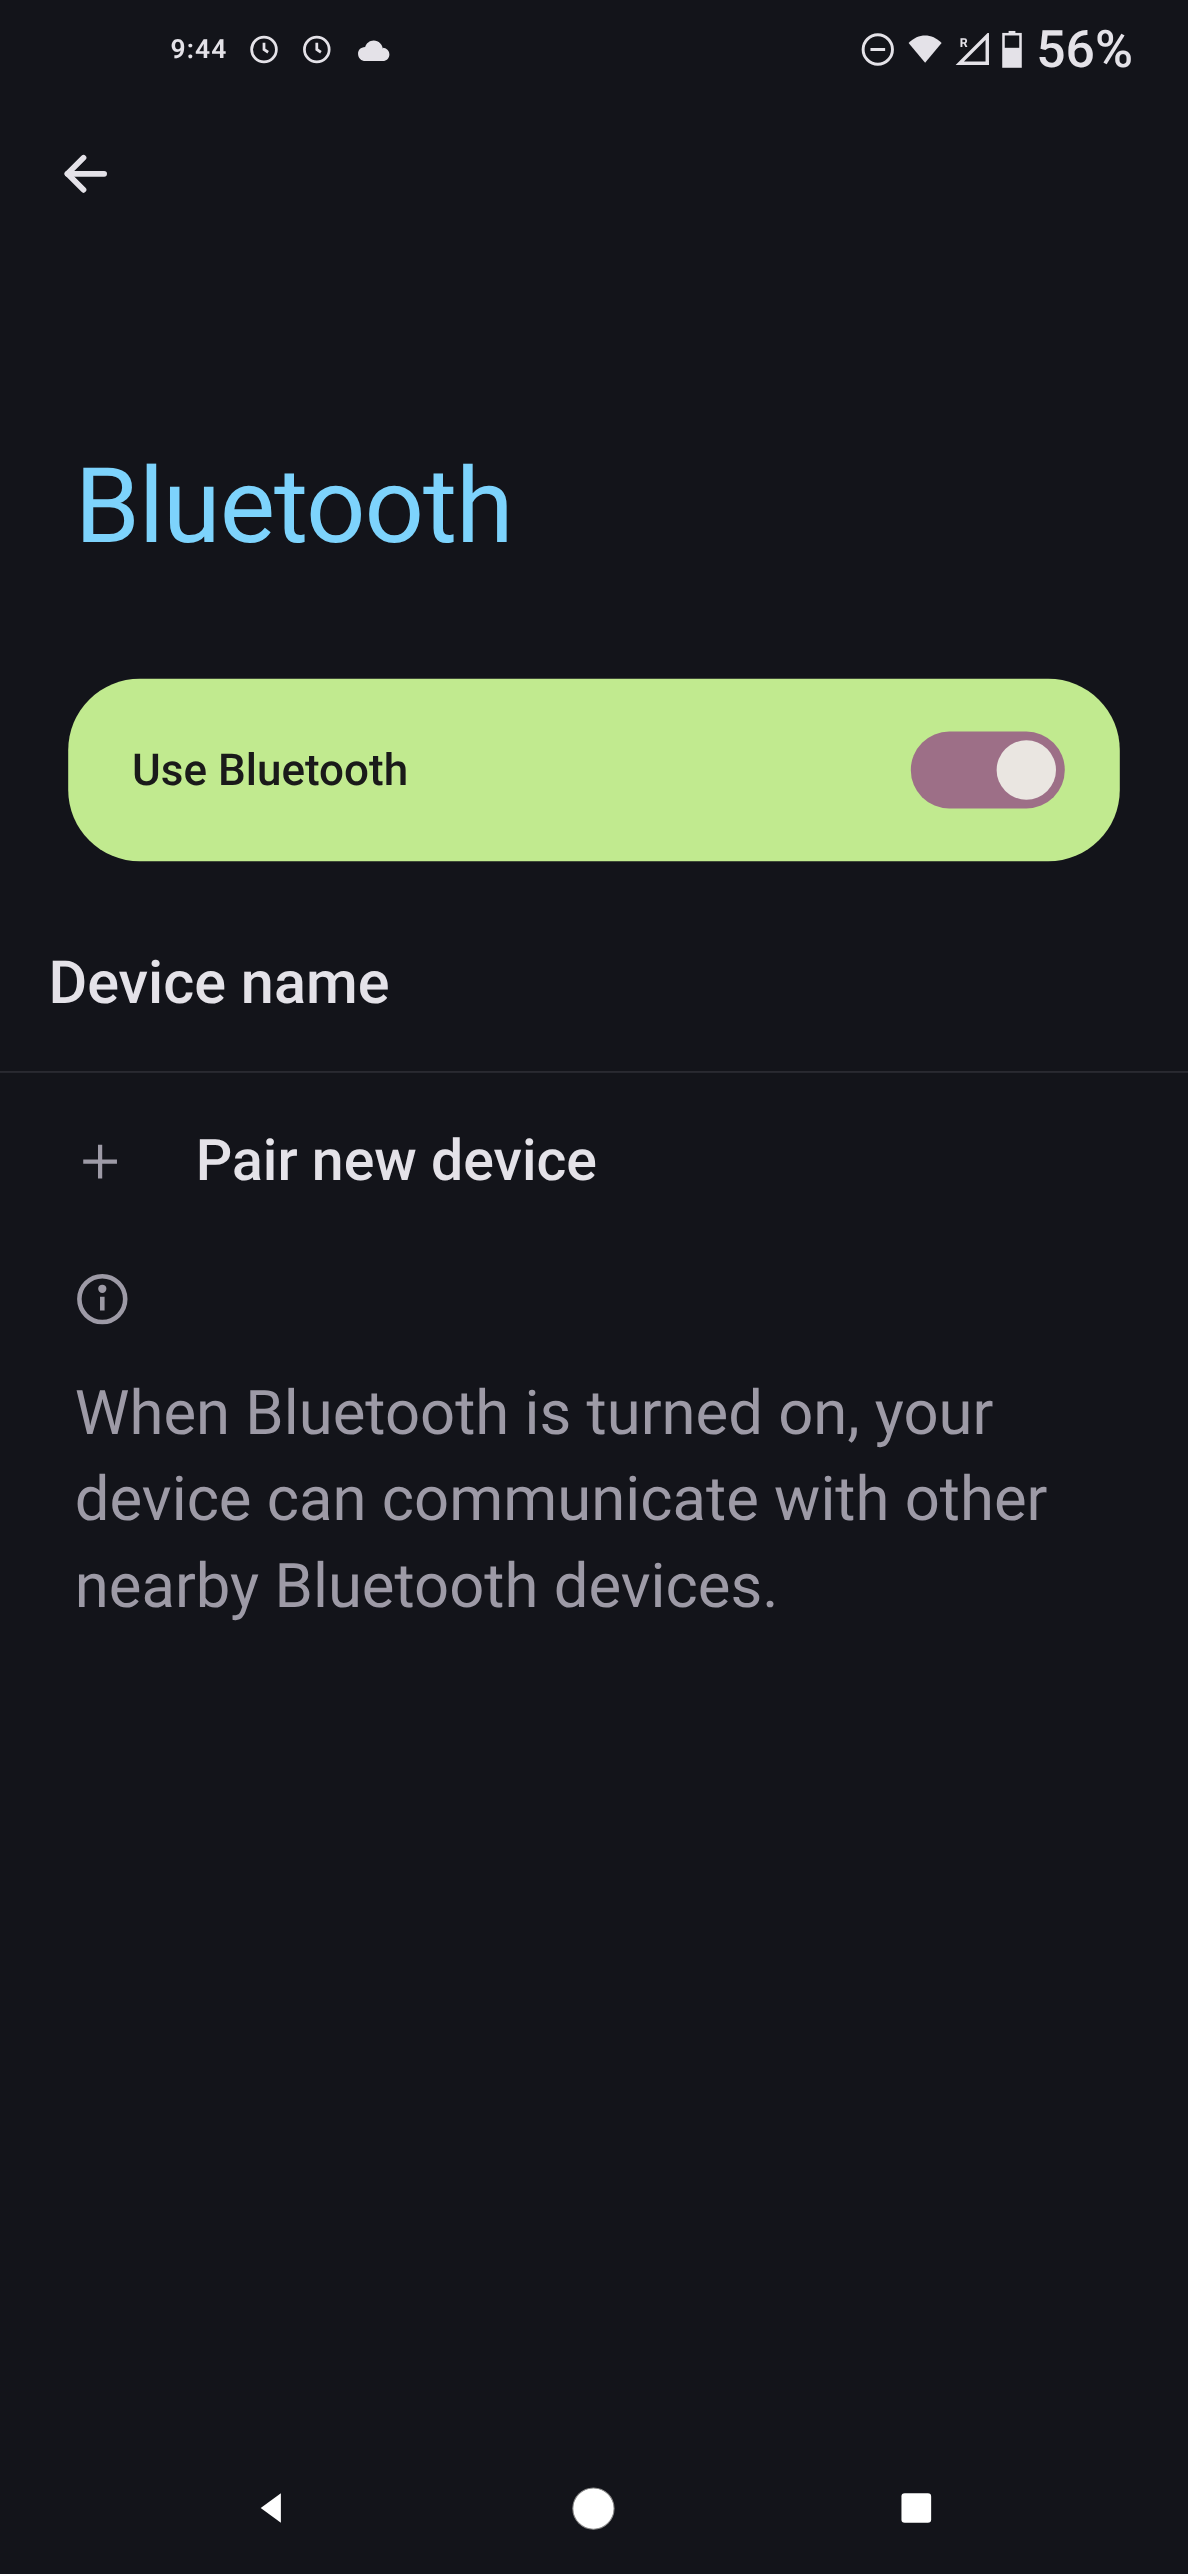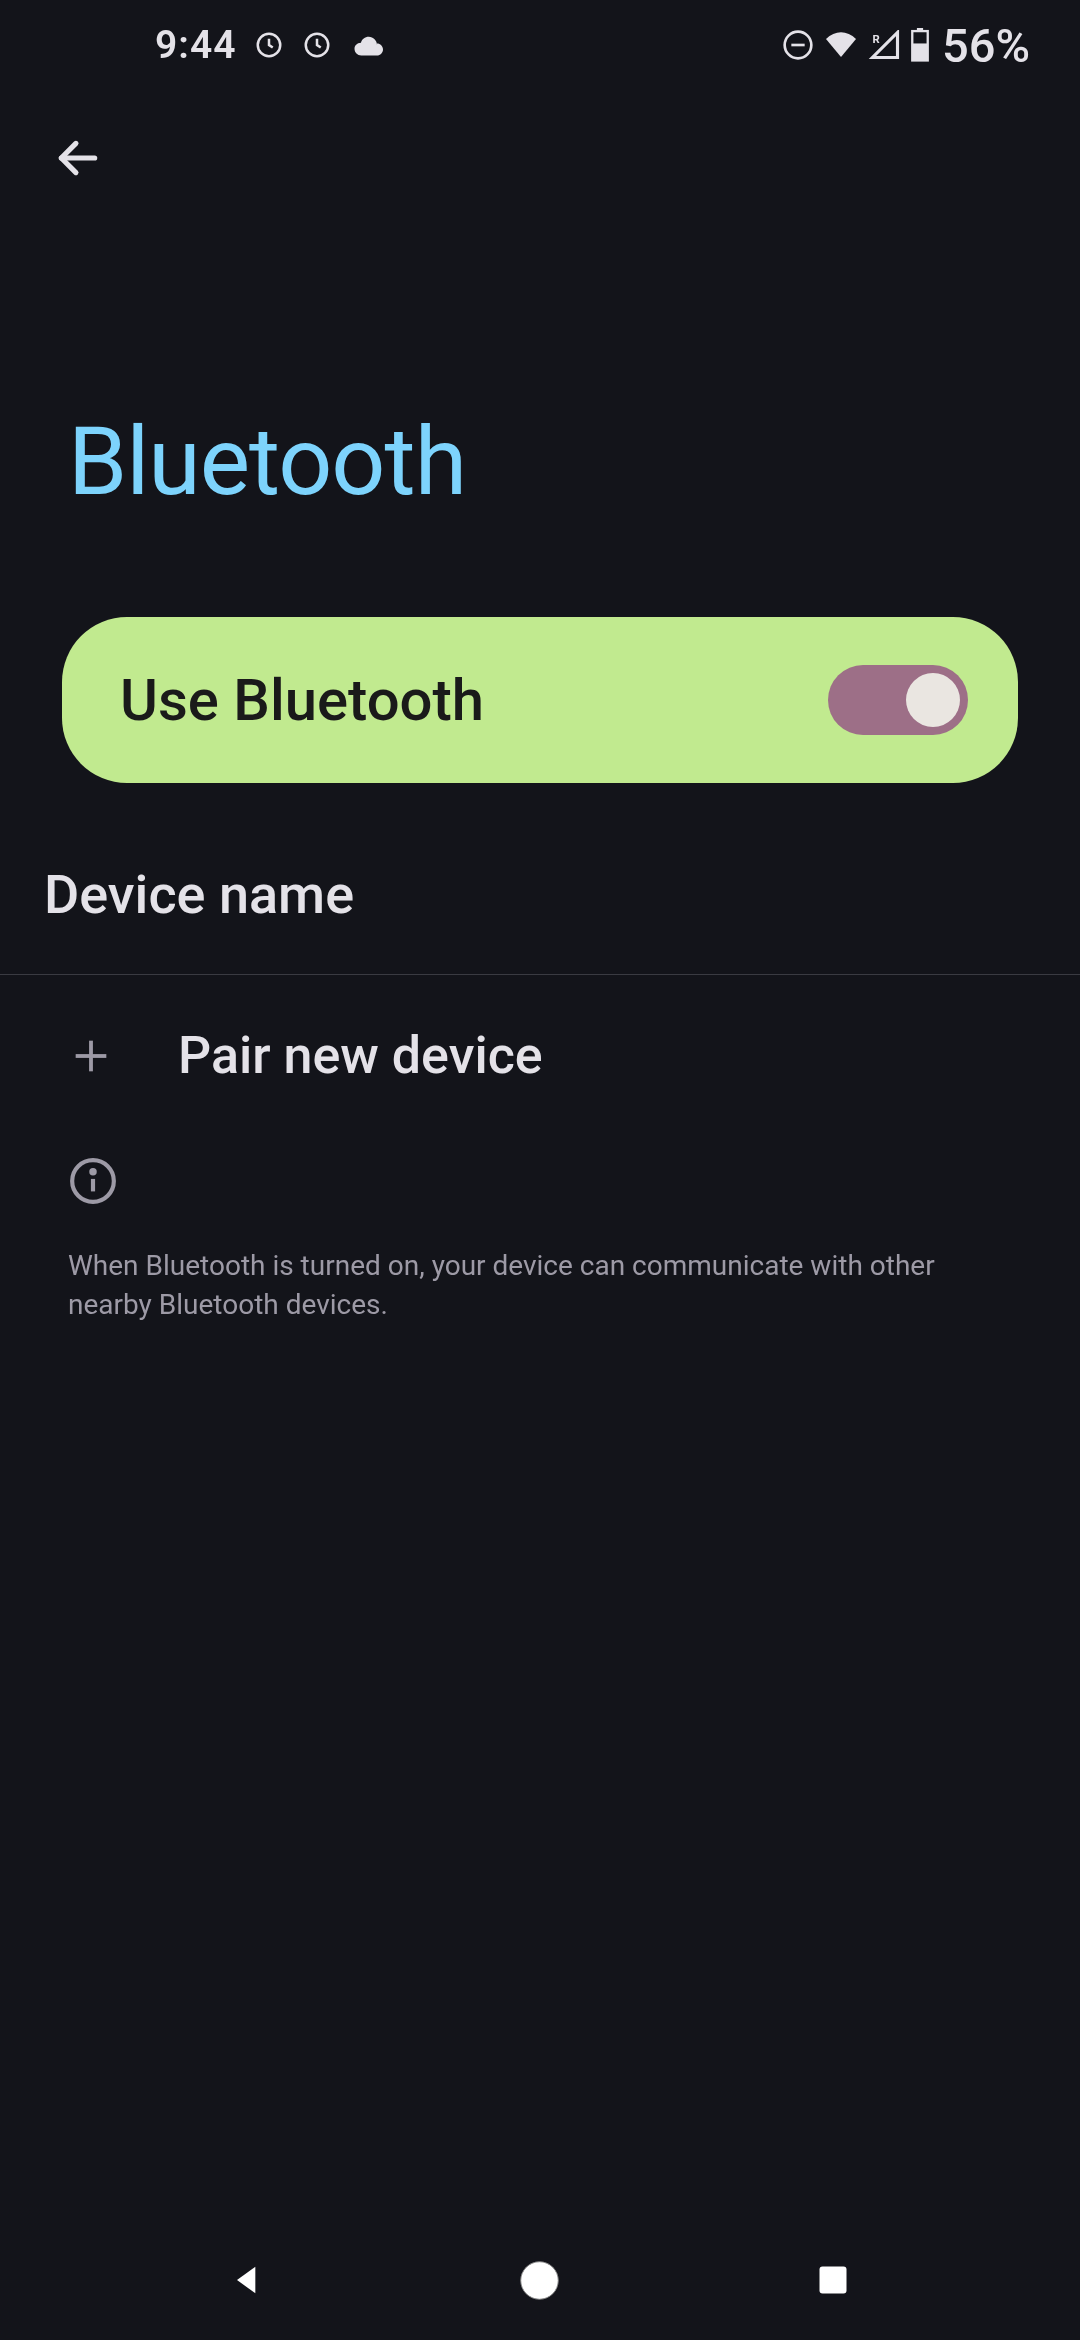--- a/index.html
+++ b/index.html
@@ -32,21 +32,21 @@
       display: flex;
       align-items: center;
       gap: 18px;
     }
     .status-right {
       display: flex;
       align-items: center;
       gap: 8px;
     }
     .status-time {
-      font-size: 39px;
+      font-size: 24px;
       font-weight: 600;
       letter-spacing: 1px;
     }
     .status-icon {
       display: inline-flex;
       align-items: center;
       justify-content: center;
     }
     .battery-text {
       font-size: 47px;
@@ -80,21 +80,21 @@
     .toggle-card {
       margin: 20px 62px 40px 62px;
       background: #c1ea8f;
       border-radius: 65px;
       padding: 48px 50px 48px 58px;
       display: flex;
       justify-content: space-between;
       align-items: center;
     }
     .toggle-label {
-      font-size: 58px;
+      font-size: 40px;
       font-weight: 500;
       color: #1a1a1a;
     }
     .toggle-switch {
       width: 140px;
       height: 70px;
       background: #9d6f87;
       border-radius: 40px;
       position: relative;
       cursor: pointer;
@@ -155,21 +155,21 @@
     .info-section {
       padding: 20px 68px;
     }
     .info-icon {
       width: 50px;
       height: 50px;
       margin-bottom: 40px;
       color: #9d9aa6;
     }
     .info-text {
-      font-size: 28px;
+      font-size: 56px;
       font-weight: 400;
       color: #9d9aa6;
       line-height: 1.4;
     }
     
     
     .nav-bar {
       position: absolute;
       bottom: 0;
       left: 0;

